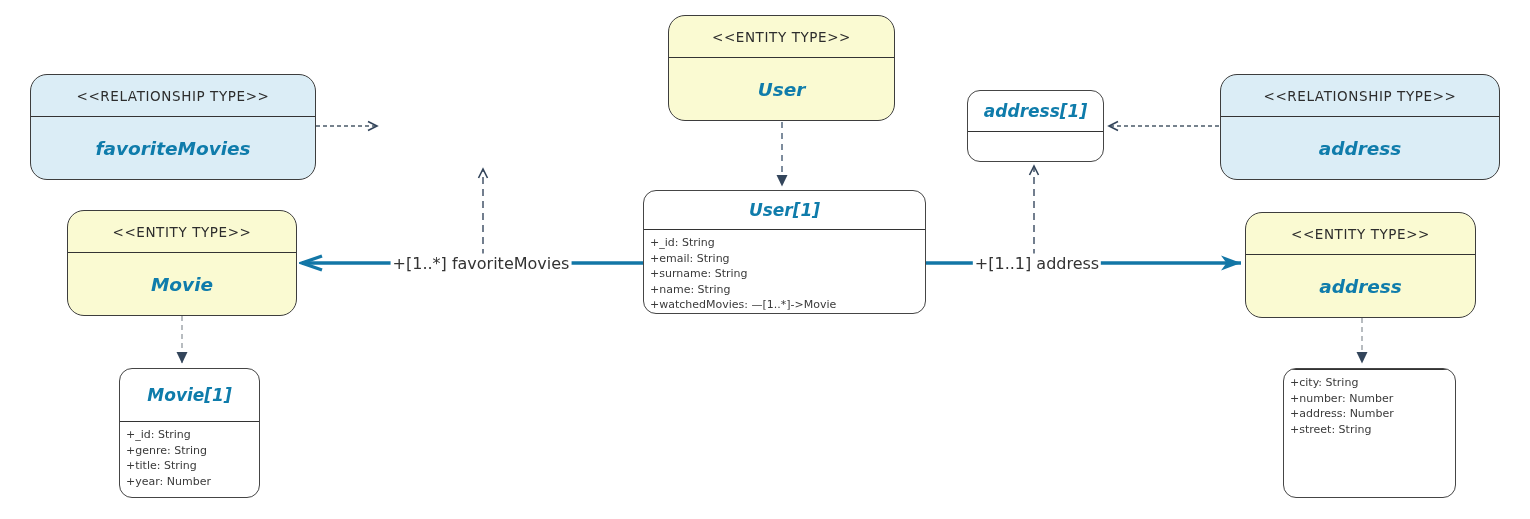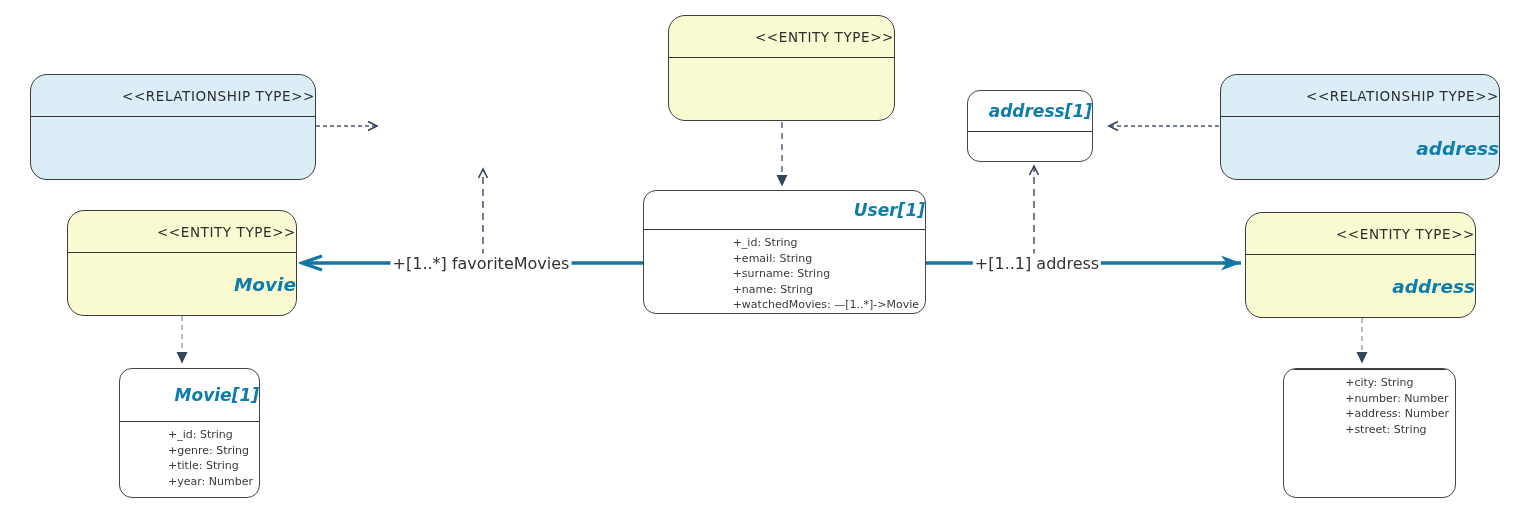--- a/index.html
+++ b/index.html
@@ -1,21 +1,21 @@
 <!DOCTYPE html>
 <html><head>
 <meta charset="utf-8">
 <style>
   html,body{margin:0;padding:0;background:#ffffff;}
   body{font-family:"DejaVu Sans","Liberation Sans",sans-serif;}
   .canvas{position:relative;width:1530px;height:519px;background:#ffffff;overflow:hidden;}
   .wires{position:absolute;left:0;top:0;width:1530px;height:519px;}
 
   .box{position:absolute;box-sizing:border-box;border:1.6px solid #3d3d3d;border-radius:17px;
-       display:flex;flex-direction:column;background:#fff;overflow:hidden;align-items:flex-end;}
+       display:flex;flex-direction:column;background:#fff;overflow:hidden;}
   .ent{background:#FAFAD2;}
   .rel{background:#DBEDF6;}
   .inst{border-radius:13px;border-color:#454545;}
 
   .hdr{height:41px;display:flex;align-items:center;justify-content:center;
        font-size:13.5px;color:#2d2d2d;letter-spacing:.6px;white-space:nowrap;}
   .sep{border-top:1.4px solid #333;width:100%;}
   .bigname{flex:1;display:flex;align-items:center;justify-content:center;
        font-size:18.5px;font-weight:bold;font-style:italic;color:#0F7CAB;}
   .ititle{display:flex;align-items:center;justify-content:center;
@@ -60,41 +60,43 @@
     <line class="assoc" x1="926" y1="263" x2="1241" y2="263" marker-end="url(#mSolidBlue)"></line>
     <line class="dash-v-dark" x1="1034" y1="256" x2="1034" y2="166" marker-end="url(#mOpenDark)"></line>
     <line class="dash-h" x1="1219" y1="126" x2="1109" y2="126" marker-end="url(#mOpenDark)"></line>
     <line class="dash-v-gray" x1="182" y1="316" x2="182" y2="363" marker-end="url(#mSolidDark)"></line>
     <line class="dash-v-gray" x1="1362" y1="318" x2="1362" y2="363" marker-end="url(#mSolidDark)"></line>
   </svg>
 
   <div class="box rel" style="left:30px;top:74px;width:286px;height:106px;">
     <div class="hdr">&lt;&lt;RELATIONSHIP TYPE&gt;&gt;</div>
     <div class="sep"></div>
+    <div class="bigname">favoriteMovies</div>
   </div>
 
 
   <div class="box ent" style="left:668px;top:15px;width:227px;height:106px;">
     <div class="hdr">&lt;&lt;ENTITY TYPE&gt;&gt;</div>
     <div class="sep"></div>
+    <div class="bigname">User</div>
   </div>
 
   <div class="box inst" style="left:643px;top:190px;width:283px;height:124px;">
     <div class="ititle t46">User[1]</div>
     <div class="sep"></div>
     <div class="attrs">
       <div>+_id: String</div>
       <div>+email: String</div>
       <div>+surname: String</div>
       <div>+name: String</div>
       <div>+watchedMovies: —[1..*]-&gt;Movie</div>
     </div>
   </div>
 
-  <div class="box inst" style="left:967px;top:90px;width:126px;height:72px;">
+  <div class="box inst" style="left:967px;top:90px;width:137px;height:72px;">
     <div class="ititle t40">address[1]</div>
     <div class="sep"></div>
   </div>
 
   <div class="box rel" style="left:1220px;top:74px;width:280px;height:106px;">
     <div class="hdr">&lt;&lt;RELATIONSHIP TYPE&gt;&gt;</div>
     <div class="sep"></div>
     <div class="bigname">address</div>
   </div>
 

